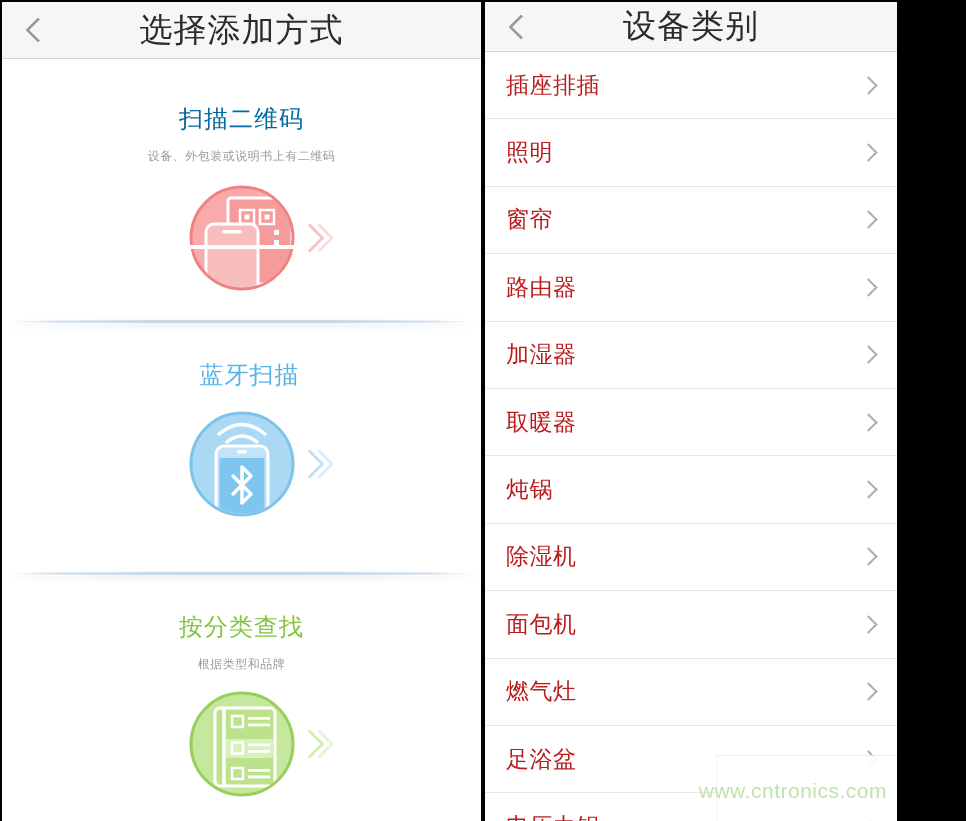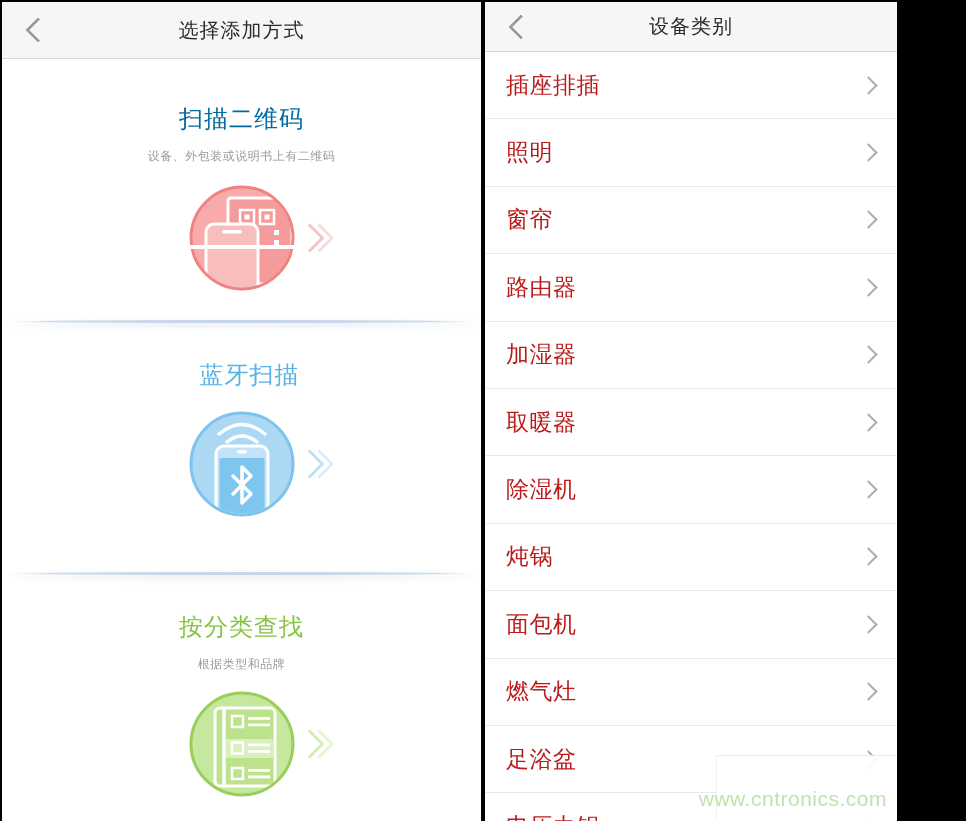--- a/index.html
+++ b/index.html
@@ -12,21 +12,21 @@
   .screen.left  { left:2px;   width:479px; }
   .screen.right { left:485px; width:412px; }
 
   
   .appbar {
     position:relative; background:#f6f6f6; border-bottom:1px solid #d6d6d6;
     display:flex; align-items:center; justify-content:center;
   }
   .appbar.tall  { height:56px; }
   .appbar.short { height:49px; }
-  .appbar-title { font-size:20px; color:#2c2c2c; font-weight:500; letter-spacing:1px; }
+  .appbar-title { font-size:33px; color:#2c2c2c; font-weight:500; letter-spacing:1px; }
   .back-btn {
     position:absolute; left:14px; top:0; bottom:0; width:44px; cursor:pointer;
     display:flex; align-items:center; justify-content:center;
   }
   .chev-left {
     width:15px; height:15px; border-left:3px solid #9a9a9a; border-bottom:3px solid #9a9a9a;
     transform:rotate(45deg); border-radius:1px;
   }
 
   
@@ -56,21 +56,21 @@
     font-size:23px; color:#b91c1c; background:#fff; cursor:pointer; letter-spacing:.5px;
   }
   .chev-right {
     width:11px; height:11px; margin-left:auto; flex:none;
     border-top:2px solid #aeaeae; border-right:2px solid #aeaeae; transform:rotate(45deg);
   }
 
   .watermark-box {
     position:absolute; right:0; bottom:0; width:181px; height:66px; box-sizing:border-box;
     background:rgba(255,255,255,.92); border-top:1px solid #ececec; border-left:1px solid #f2f2f2;
-    display:flex; align-items:flex-end; justify-content:flex-end; padding:0 10px 10px 0;
+    display:flex; align-items:flex-end; justify-content:flex-end; padding:0 10px 18px 0;
     font-size:21px; letter-spacing:.5px;
   }
 </style>
 </head>
 <body>
 
 <div class="canvas">
 
   <div class="screen left">
 
@@ -204,25 +204,25 @@
         </li>
         <li>
           <span>加湿器</span>
           <span class="chev-right"></span>
         </li>
         <li>
           <span>取暖器</span>
           <span class="chev-right"></span>
         </li>
         <li>
+          <span>炖锅</span>
+          <span class="chev-right"></span>
+        </li>
+        <li>
           <span>除湿机</span>
-          <span class="chev-right"></span>
-        </li>
-        <li>
-          <span>炖锅</span>
           <span class="chev-right"></span>
         </li>
         <li>
           <span>面包机</span>
           <span class="chev-right"></span>
         </li>
         <li>
           <span>燃气灶</span>
           <span class="chev-right"></span>
         </li>

